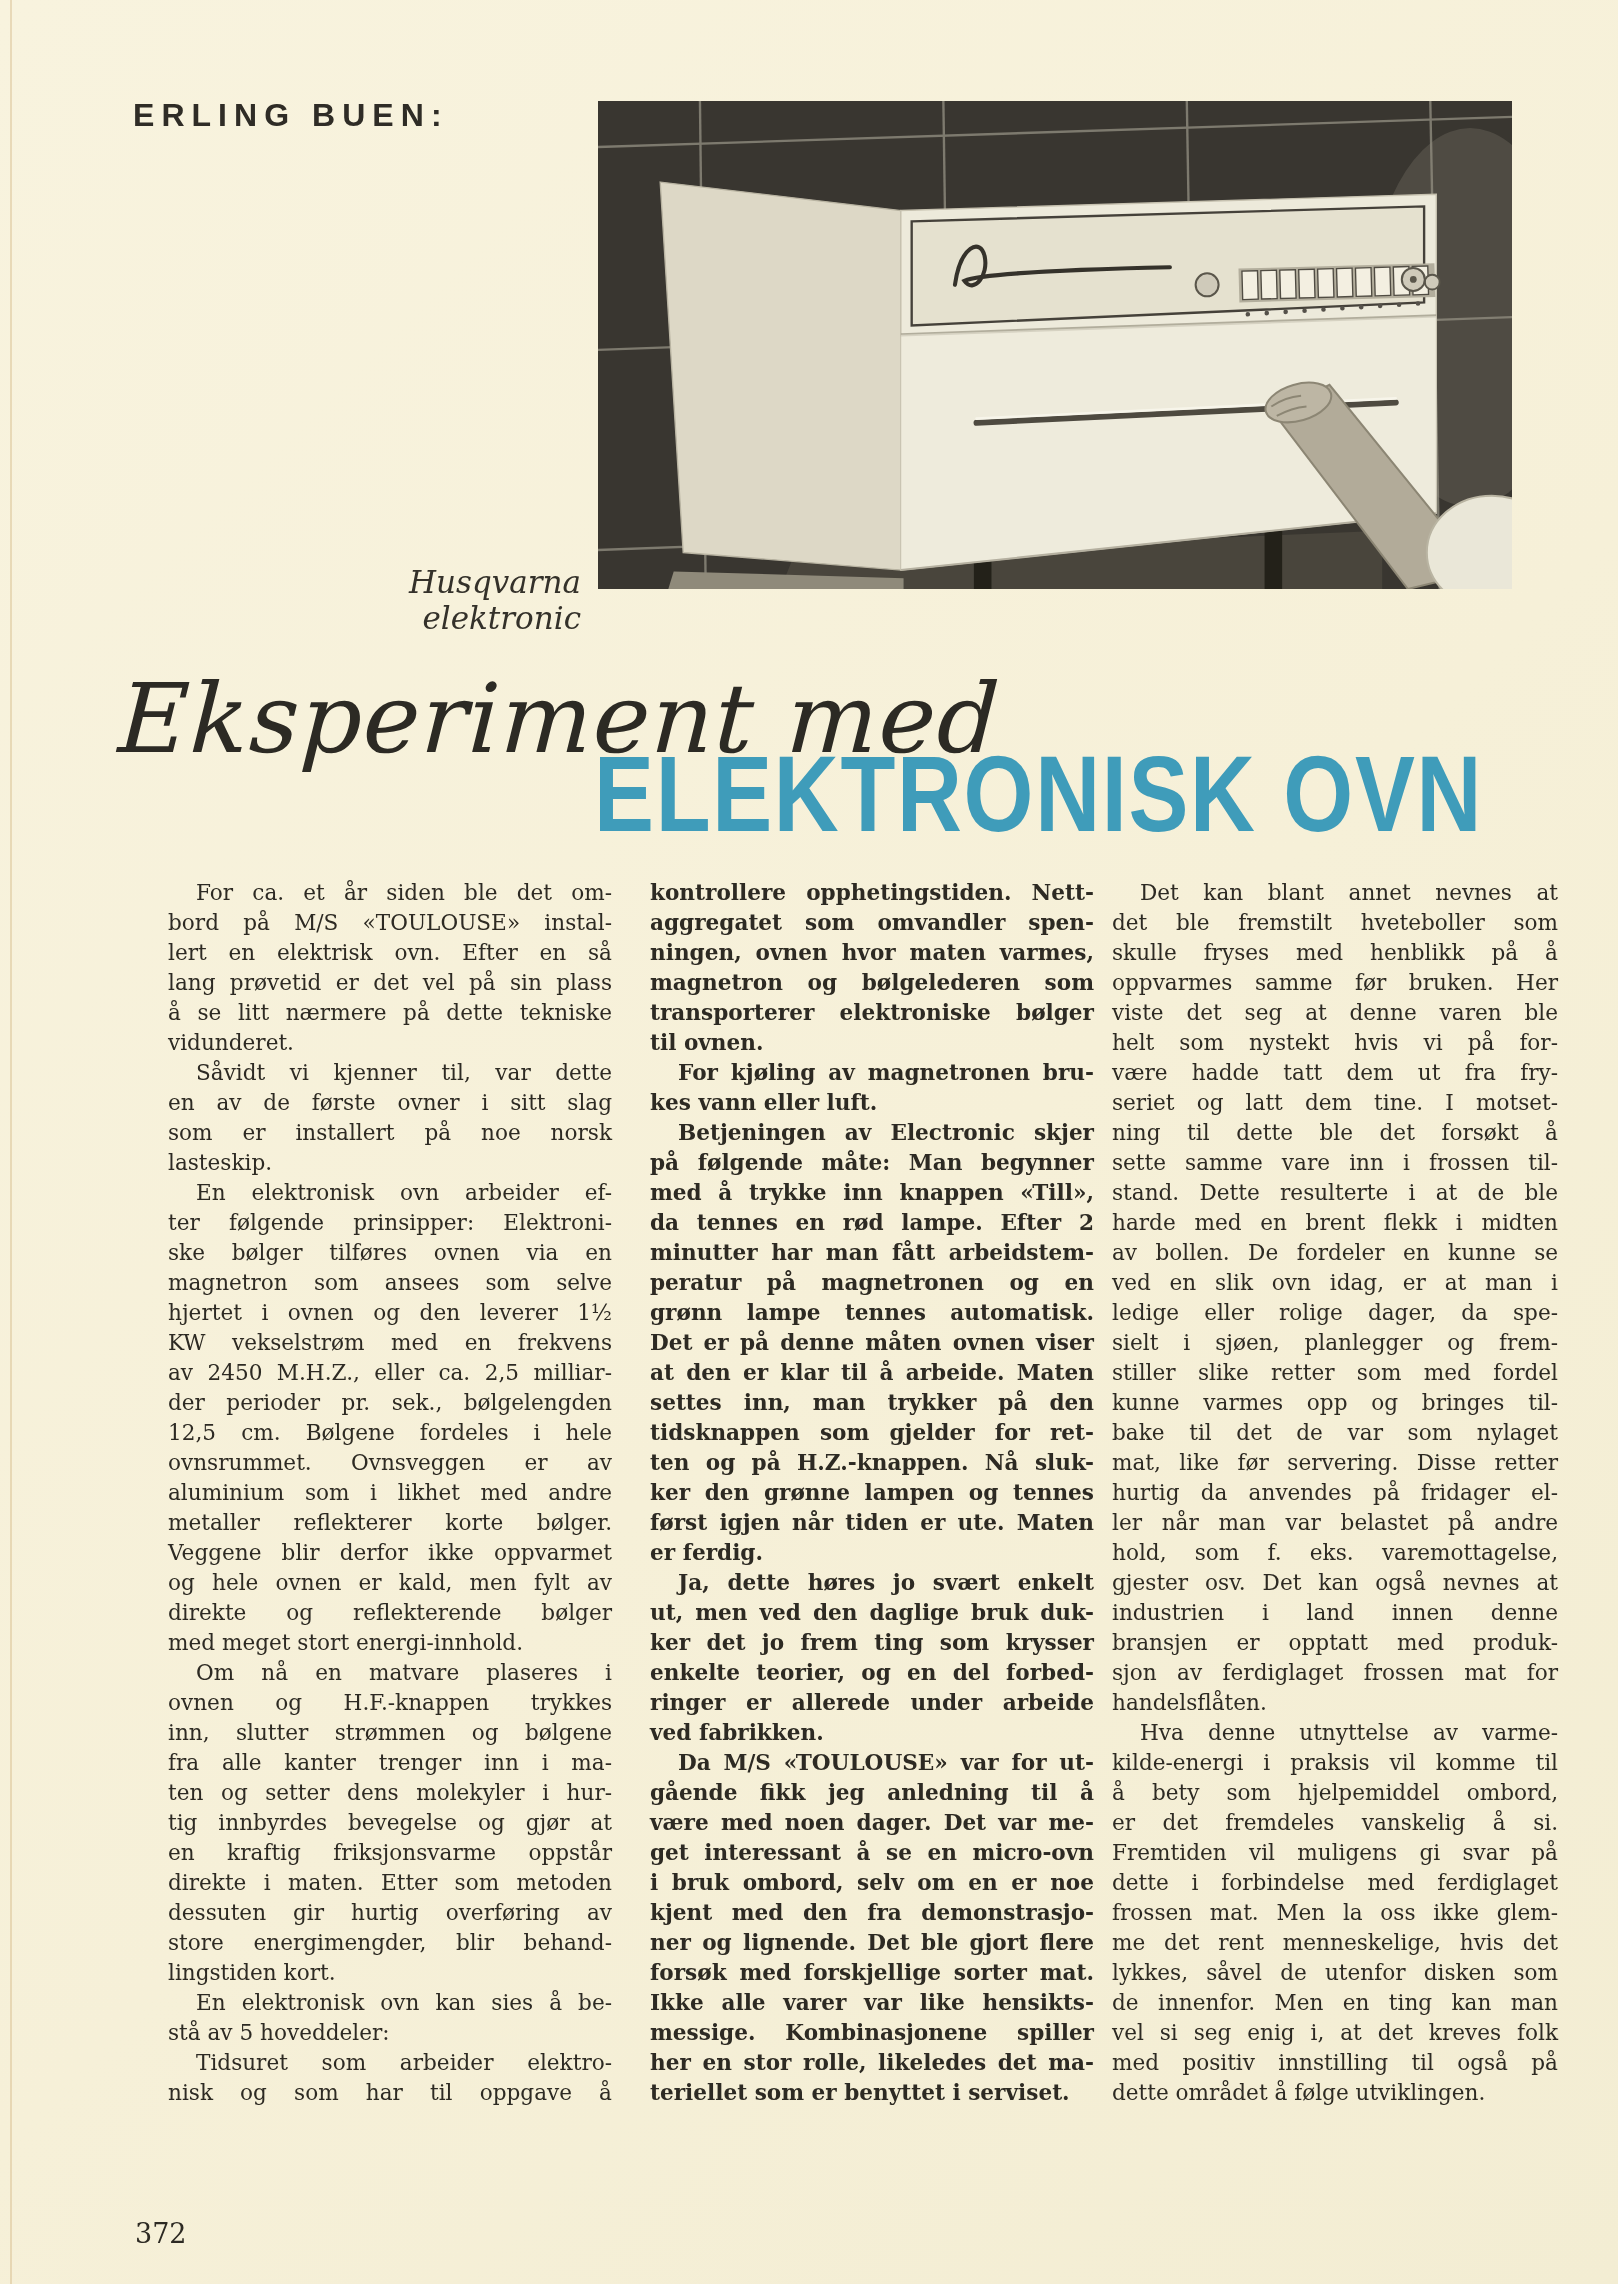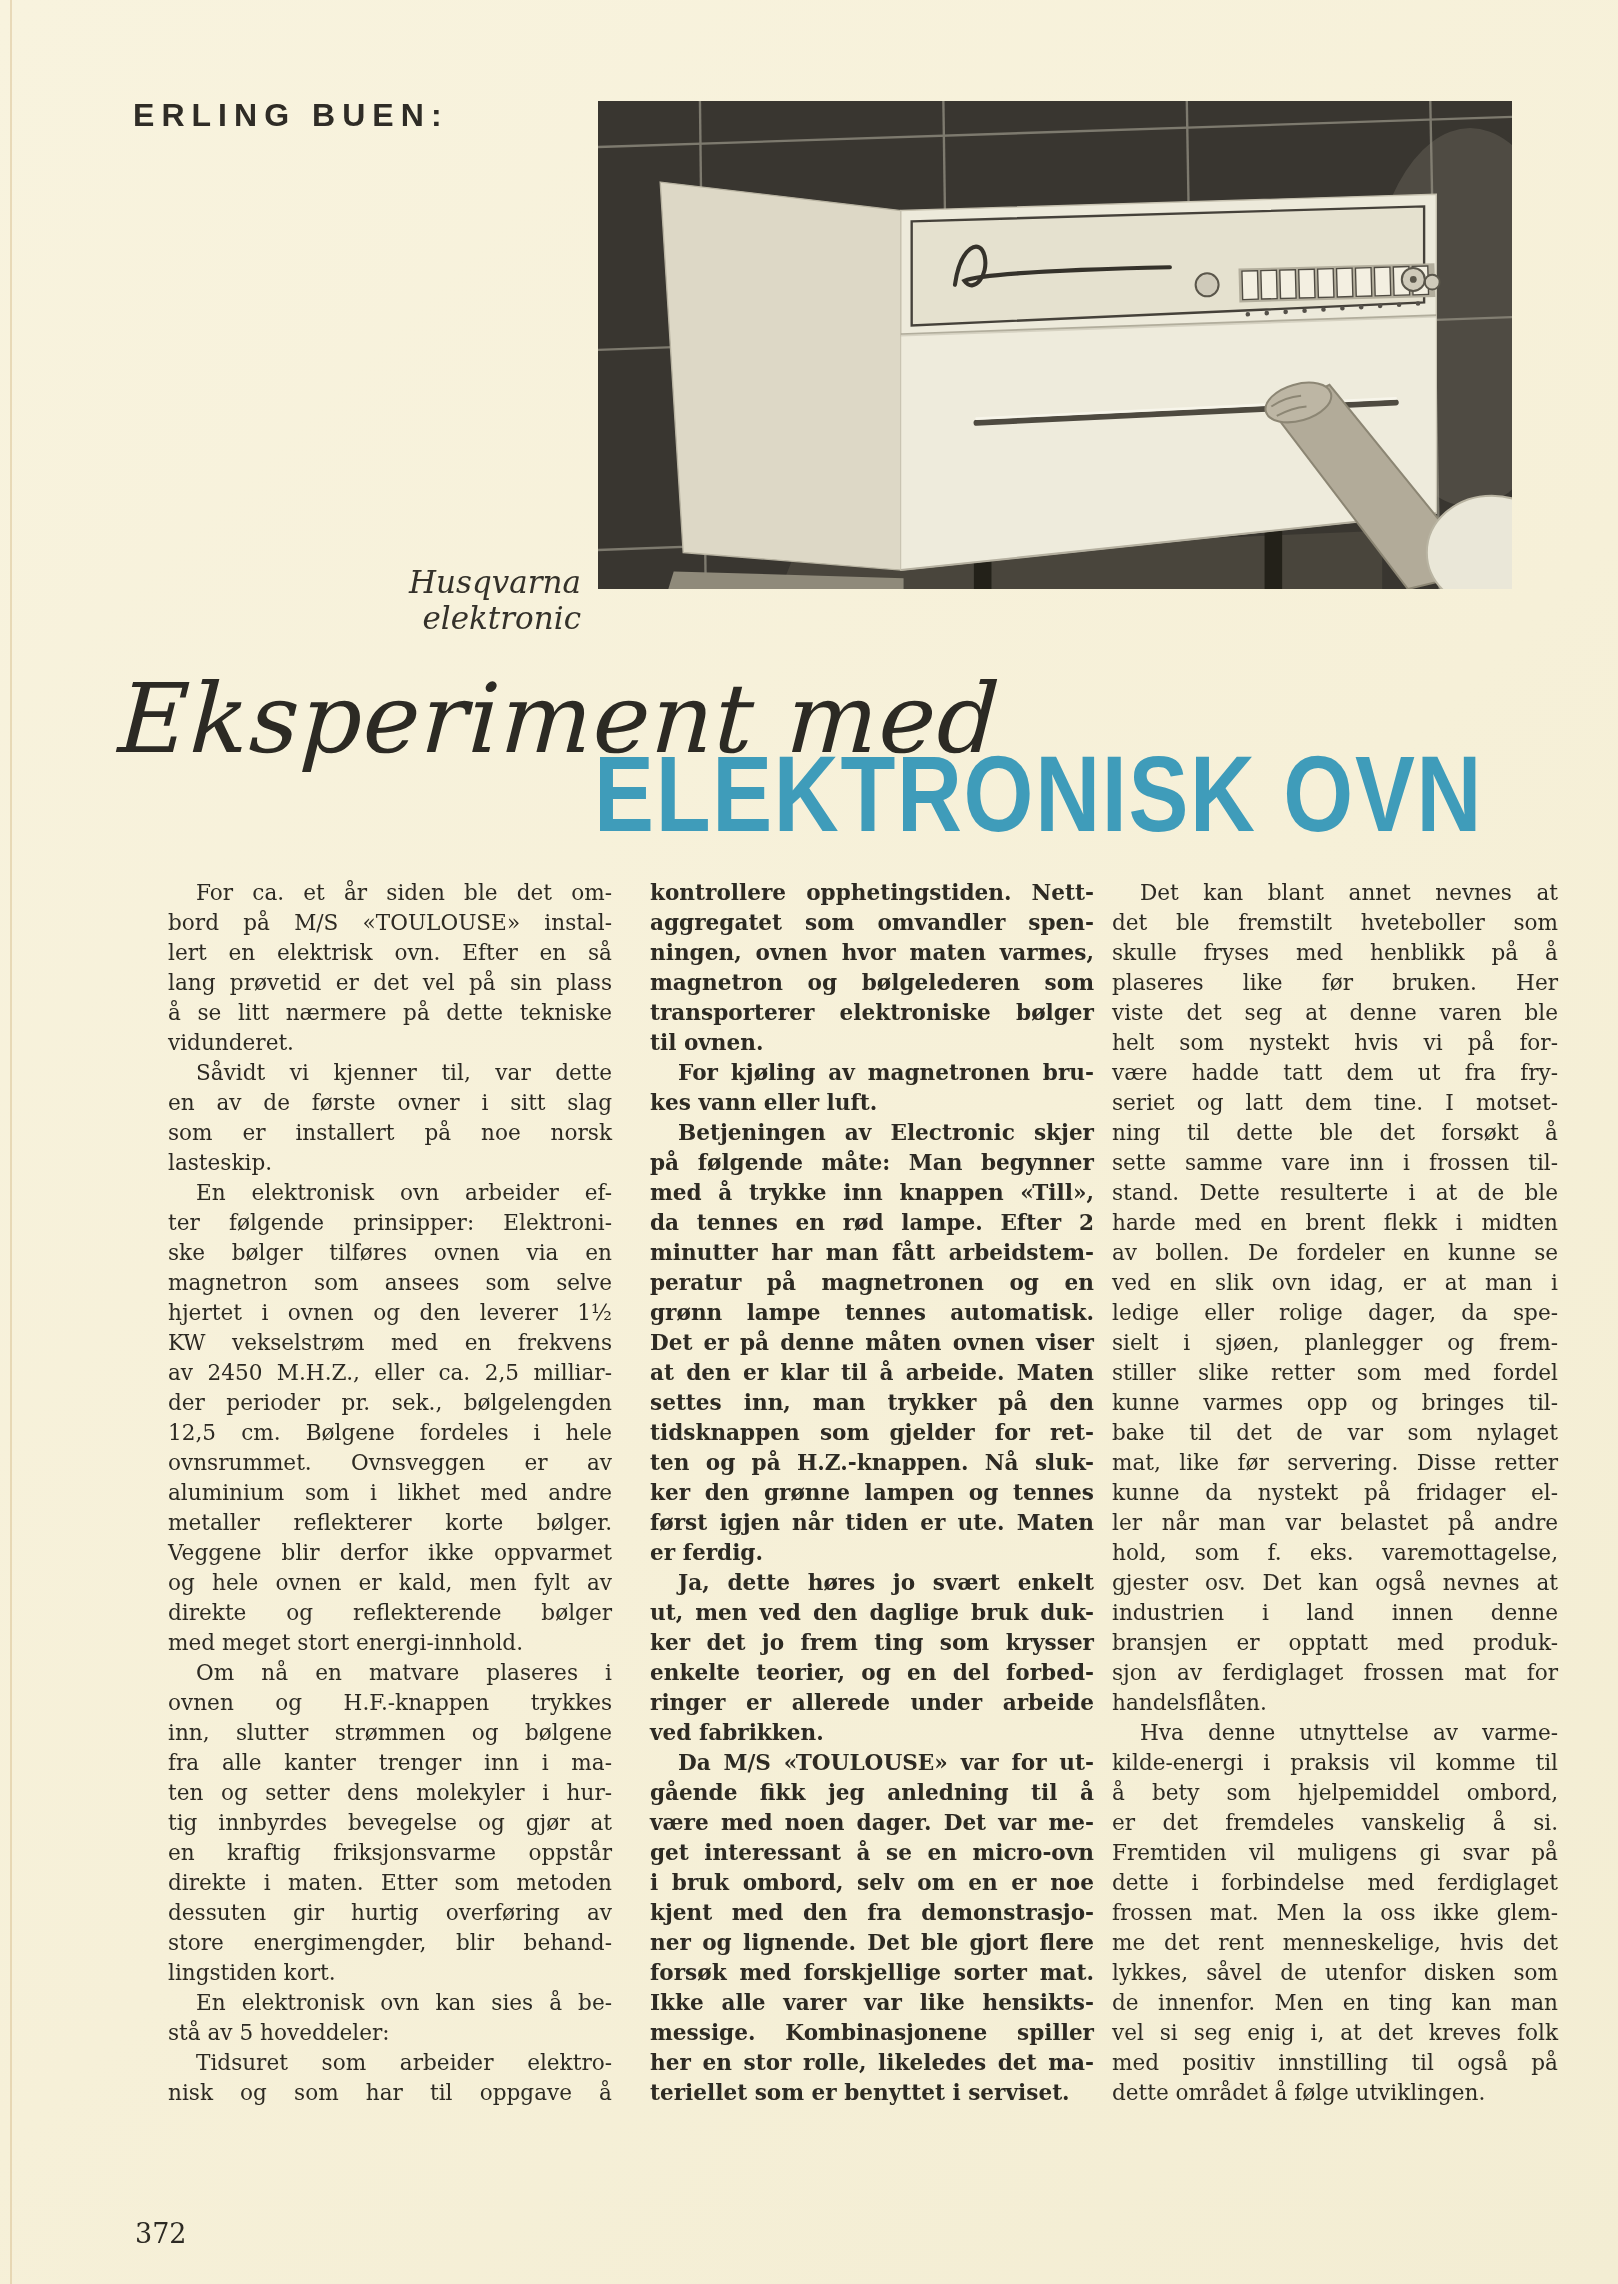--- a/index.html
+++ b/index.html
@@ -242,38 +242,38 @@
       <div class="line">forsøk med forskjellige sorter mat.</div>
       <div class="line">Ikke alle varer var like hensikts-</div>
       <div class="line">messige. Kombinasjonene spiller</div>
       <div class="line">her en stor rolle, likeledes det ma-</div>
       <div class="line end">teriellet som er benyttet i serviset.</div>
     </div>
   <div class="col col3">
       <div class="line indent">Det kan blant annet nevnes at</div>
       <div class="line">det ble fremstilt hveteboller som</div>
       <div class="line">skulle fryses med henblikk på å</div>
-      <div class="line">plaseres like før bruken. Her</div>
+      <div class="line">oppvarmes samme før bruken. Her</div>
       <div class="line">viste det seg at denne varen ble</div>
       <div class="line">helt som nystekt hvis vi på for-</div>
       <div class="line">være hadde tatt dem ut fra fry-</div>
       <div class="line">seriet og latt dem tine. I motset-</div>
       <div class="line">ning til dette ble det forsøkt å</div>
       <div class="line">sette samme vare inn i frossen til-</div>
       <div class="line">stand. Dette resulterte i at de ble</div>
       <div class="line">harde med en brent flekk i midten</div>
       <div class="line">av bollen. De fordeler en kunne se</div>
       <div class="line">ved en slik ovn idag, er at man i</div>
       <div class="line">ledige eller rolige dager, da spe-</div>
       <div class="line">sielt i sjøen, planlegger og frem-</div>
       <div class="line">stiller slike retter som med fordel</div>
       <div class="line">kunne varmes opp og bringes til-</div>
       <div class="line">bake til det de var som nylaget</div>
       <div class="line">mat, like før servering. Disse retter</div>
-      <div class="line">kunne da nystekt på fridager el-</div>
+      <div class="line">hurtig da anvendes på fridager el-</div>
       <div class="line">ler når man var belastet på andre</div>
       <div class="line">hold, som f. eks.  varemottagelse,</div>
       <div class="line">gjester osv. Det kan også nevnes at</div>
       <div class="line">industrien i land innen denne</div>
       <div class="line">bransjen er opptatt med produk-</div>
       <div class="line">sjon av ferdiglaget frossen mat for</div>
       <div class="line end">handelsflåten.</div>
       <div class="line indent">Hva denne utnyttelse av varme-</div>
       <div class="line">kilde-energi i praksis vil komme til</div>
       <div class="line">å bety som hjelpemiddel ombord,</div>

